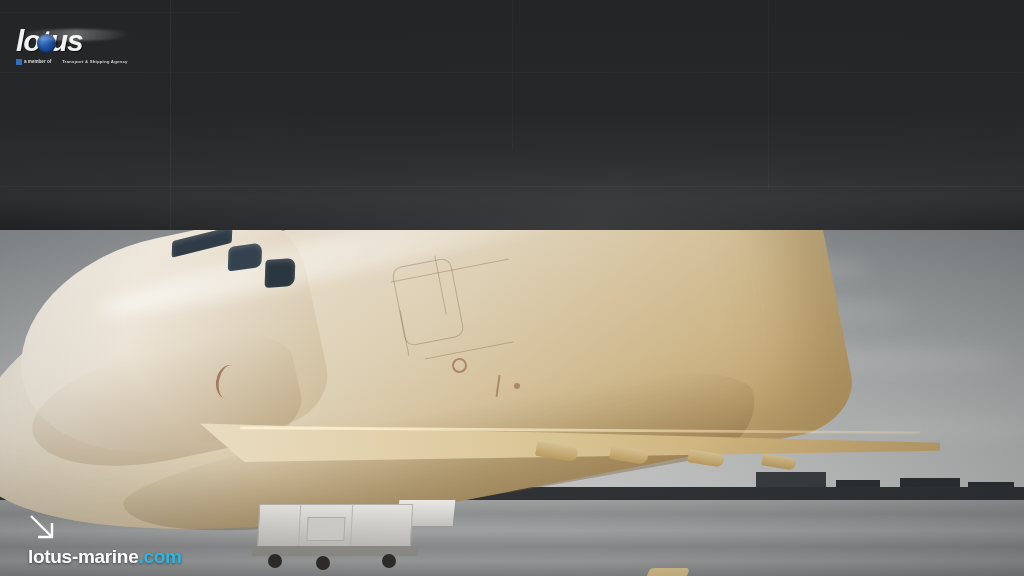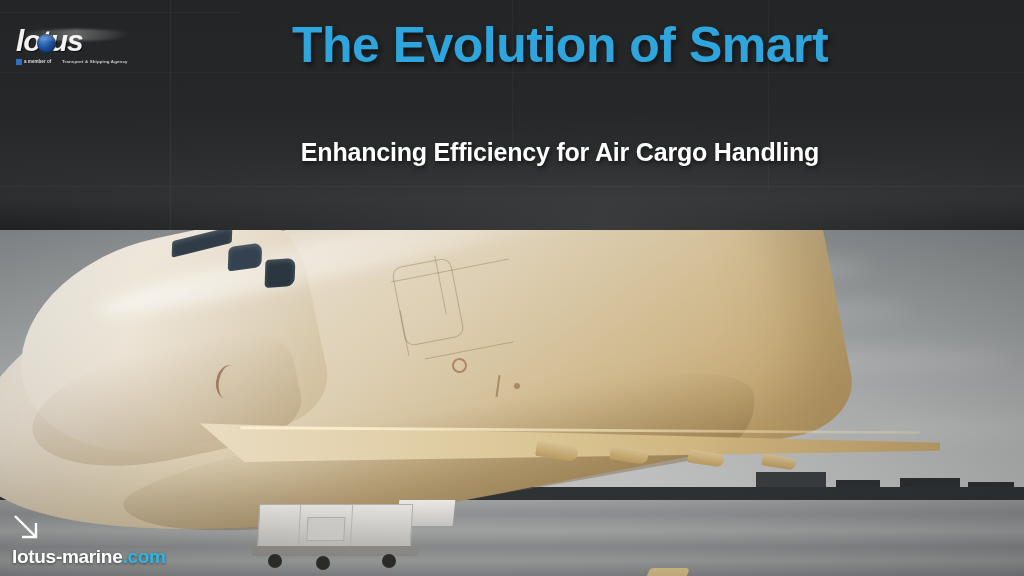--- a/index.html
+++ b/index.html
@@ -246,21 +246,21 @@
   .subtitle{
     position:absolute;left:130px;top:138px;width:860px;
     text-align:center;
     font-size:25px;line-height:28px;font-weight:700;
     letter-spacing:-.2px;
     color:#ffffff;
     text-shadow:1px 2px 4px rgba(0,0,0,.6);
   }
 
   
-  .footer{position:absolute;left:12px;top:513px;width:240px;height:54px;}
+  .footer{position:absolute;left:28px;top:513px;width:240px;height:54px;}
   .footer-arrow{position:absolute;left:0;top:0;width:30px;height:30px;}
   .footer-url{
     position:absolute;left:0;top:33px;
     font-size:19px;font-weight:700;letter-spacing:-.3px;
     color:#ffffff;line-height:22px;white-space:nowrap;
     text-shadow:0 1px 3px rgba(0,0,0,.55);
   }
   .footer-url .tld{color:#2fb6e0;}
 </style>
 </head>
@@ -362,24 +362,22 @@
   <div class="logo">
     <div class="logo-word">lotus</div>
     <div class="logo-o"></div>
     <div class="logo-swoosh"></div>
     <div class="logo-tag-sq"></div>
     <div class="logo-tag-ar">a member of</div>
     <div class="logo-tagline" style="left:46px;">Transport &amp; Shipping Agency</div>
   </div>
 
   <div class="title">
-    <span class="ln">The Evolution of Smart</span>
-  </div>
-
-  <div class="subtitle">Enhancing Efficiency for Air Cargo Handling</div>
+  </div>
+
 
   <div class="footer">
     <span class="footer-arrow">
       <svg width="30" height="30" viewBox="0 0 30 30" aria-hidden="true">
         <path d="M3 3 L24 24" stroke="#ffffff" stroke-width="2.4" fill="none"></path>
         <path d="M24 10 L24 24 L10 24" stroke="#ffffff" stroke-width="2.4" fill="none"></path>
       </svg>
     </span>
     <div class="footer-url"><span>lotus-marine</span><span class="tld">.com</span></div>
   </div>

